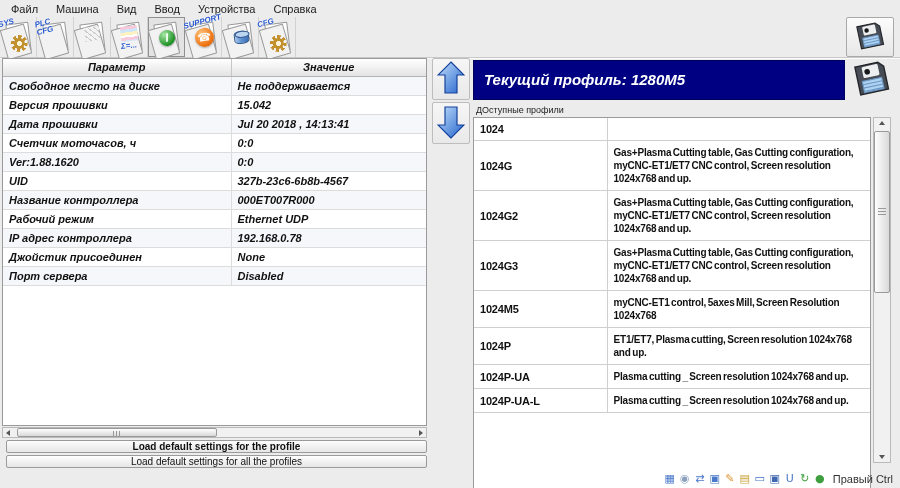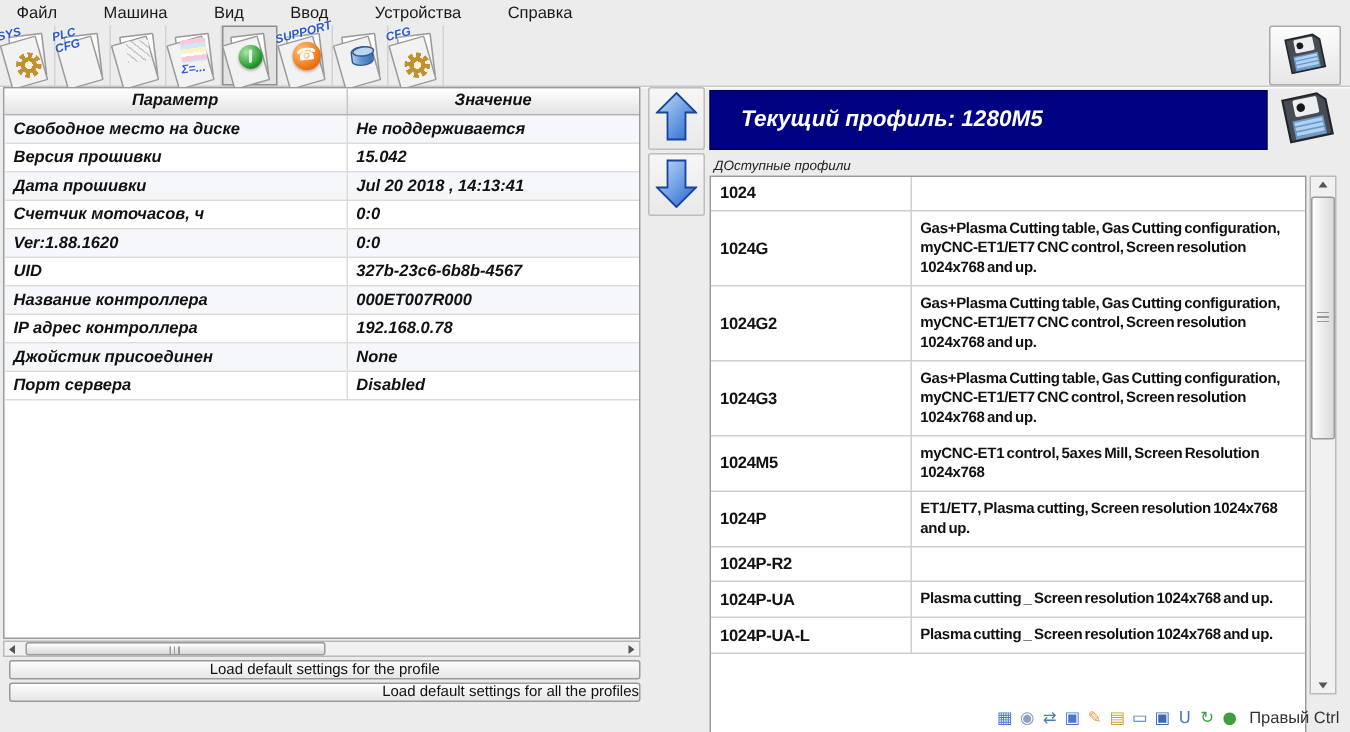--- a/index.html
+++ b/index.html
@@ -1,20 +1,20 @@
 <!DOCTYPE html>
 <html><head>
 <meta charset="utf-8">
 <style>
   * { margin:0; padding:0; box-sizing:border-box; }
   body { font-family:"Liberation Sans", sans-serif; background:#ececec; }
   .window { position:relative; width:900px; height:488px; background:#ececec; overflow:hidden; }
 
   
-  .menubar { position:absolute; top:0; left:0; width:100%; height:17px; display:flex; align-items:center; padding-left:2px;gap:13px; }
+  .menubar { position:absolute; top:0; left:0; width:100%; height:17px; display:flex; align-items:center; padding-left:2px; }
   .menu-item { font-size:11px; color:#1a1a1a; padding:1px 9px; cursor:default; }
 
   
   .toolbar { position:absolute; top:17px; left:0; width:100%; height:41px; border-bottom:1px solid #c9c9c9; box-shadow:0 1px 0 #fbfbfb; display:flex; }
   .tbtn { width:37px; height:40px; border-right:1px solid #d2d2d2; display:flex; align-items:center; justify-content:center; position:relative; background:transparent; }
   .tbtn.selected { border:1px solid #8f8f8f; background:#e3e3e3; }
   .page { position:relative; width:23px; height:29px; background:linear-gradient(125deg,#ffffff 55%,#e4e4e4); border:1px solid #9a9a9a; transform:rotate(-7deg); border-radius:1px; }
   .page::before { content:""; position:absolute; left:-5px; top:2px; width:23px; height:29px; background:#f2f2f2; border:1px solid #9a9a9a; transform:rotate(-9deg); z-index:-1; border-radius:1px; }
   .ilabel { position:absolute; top:-6px; left:-8px; font-size:8px; line-height:8px; font-weight:bold; font-style:italic; color:#2a5ad0; white-space:pre-line; transform:rotate(-8deg); text-shadow:0 0 2px #fff; z-index:3; }
   .ilabel.bottom { top:auto; bottom:1px; left:1px; transform:none; }
@@ -49,30 +49,30 @@
   .tri { width:0; height:0; border-style:solid; }
   .tri.l { border-width:3px 4px 3px 0; border-color:transparent #555 transparent transparent; }
   .tri.r { border-width:3px 0 3px 4px; border-color:transparent transparent transparent #555; }
   .tri.u { border-width:0 3px 4px 3px; border-color:transparent transparent #555 transparent; }
   .tri.d { border-width:4px 3px 0 3px; border-color:#555 transparent transparent transparent; }
   .hs-thumb { position:absolute; left:14px; top:0; width:200px; height:9px; background:linear-gradient(#fefefe,#d9d9d9); border:1px solid #9a9a9a; border-radius:2px; }
   .hs-thumb::after { content:""; position:absolute; left:50%; top:2px; width:8px; height:5px; margin-left:-4px; background:repeating-linear-gradient(90deg,#9a9a9a 0 1px, rgba(0,0,0,0) 1px 3px); }
 
   
   .act-btn { position:absolute; left:6px; width:421px; height:13px; font-family:"Liberation Sans",sans-serif; font-size:10px; color:#111; background:linear-gradient(#fdfdfd,#e6e6e6); border:1px solid #9a9a9a; border-radius:2px; line-height:11px; }
-  .act-btn.b1 { top:440px; } .act-btn.b2 { top:455px;text-align:right; }
+  .act-btn.b1 { top:440px;font-weight:bold; } .act-btn.b2 { top:455px; }
 
   
   .navbtn { position:absolute; left:432px; width:38px; height:42px; border:1px solid #bdbdbd; border-radius:2px; background:linear-gradient(#f6f6f6,#e9e9e9); display:flex; align-items:center; justify-content:center; }
   .navbtn.up { top:58px; } .navbtn.down { top:102px; }
 
   
-  .banner { position:absolute; left:473px; top:60px; width:372px; height:40px; background:#000082; border:1px solid #00005e; color:#fff; font-size:15px; font-weight:bold; font-style:italic; line-height:38px; padding-left:20px; }
+  .banner { position:absolute; left:473px; top:60px; width:372px; height:40px; background:#000082; border:1px solid #00005e; color:#fff; font-size:15px; font-weight:bold; font-style:italic; line-height:38px; padding-left:10px; }
   .banner-save { position:absolute; left:849px; top:58px; width:45px; height:43px; display:flex; align-items:center; justify-content:center; background:transparent; border:none; }
-  .avail-label { position:absolute; left:476px; top:105px; font-size:9px; color:#222;font-style:italic; }
+  .avail-label { position:absolute; left:476px; top:105px; font-size:9px; color:#222; }
   .pframe { position:absolute; left:473px; top:117px; width:398px; height:374px; background:#fff; border:1px solid #9a9a9a; overflow:hidden; }
   .pframe table { border-collapse:collapse; width:100%; table-layout:fixed; }
   .pframe col.c1 { width:133px; }
   .pframe td { font-size:10px; font-weight:bold; color:#111; padding:5px 6px; border-bottom:1px solid #cfcfcf; vertical-align:middle; letter-spacing:-0.2px; }
   .pframe td.pname { border-right:1px solid #cfcfcf; font-size:11px; white-space:nowrap; overflow:hidden; }
   .pframe td.pdesc { line-height:13px; word-spacing:-1px; }
 
   
   .vscroll { position:absolute; left:873px; top:117px; width:18px; height:346px; background:#f1f1f1; border:1px solid #b9b9b9; }
   .vs-arrow { position:absolute; left:0; width:16px; height:10px; display:flex; align-items:center; justify-content:center; }
@@ -192,20 +192,24 @@
             <td>Ver:1.88.1620</td>
             <td>0:0</td>
           </tr>
           <tr>
             <td>UID</td>
             <td>327b-23c6-6b8b-4567</td>
           </tr>
           <tr>
             <td>Название контроллера</td>
             <td>000ET007R000</td>
+          </tr>
+          <tr>
+            <td>Рабочий режим</td>
+            <td>Ethernet UDP</td>
           </tr>
           <tr>
             <td>IP адрес контроллера</td>
             <td>192.168.0.78</td>
           </tr>
           <tr>
             <td>Джойстик присоединен</td>
             <td>None</td>
           </tr>
           <tr>
@@ -299,24 +303,20 @@
           </tr>
           <tr>
             <td class="pname">1024M5</td>
             <td class="pdesc">myCNC-ET1 control, 5axes Mill, Screen Resolution 1024x768</td>
           </tr>
           <tr>
             <td class="pname">1024P</td>
             <td class="pdesc">ET1/ET7, Plasma cutting, Screen resolution 1024x768 and up.</td>
           </tr>
           <tr>
-            <td class="pname">1024P-R2</td>
-            <td class="pdesc"></td>
-          </tr>
-          <tr>
             <td class="pname">1024P-UA</td>
             <td class="pdesc">Plasma cutting _ Screen resolution 1024x768 and up.</td>
           </tr>
           <tr>
             <td class="pname">1024P-UA-L</td>
             <td class="pdesc">Plasma cutting _ Screen resolution 1024x768 and up.</td>
           </tr>
         </tbody>
     </table>
   </div>

